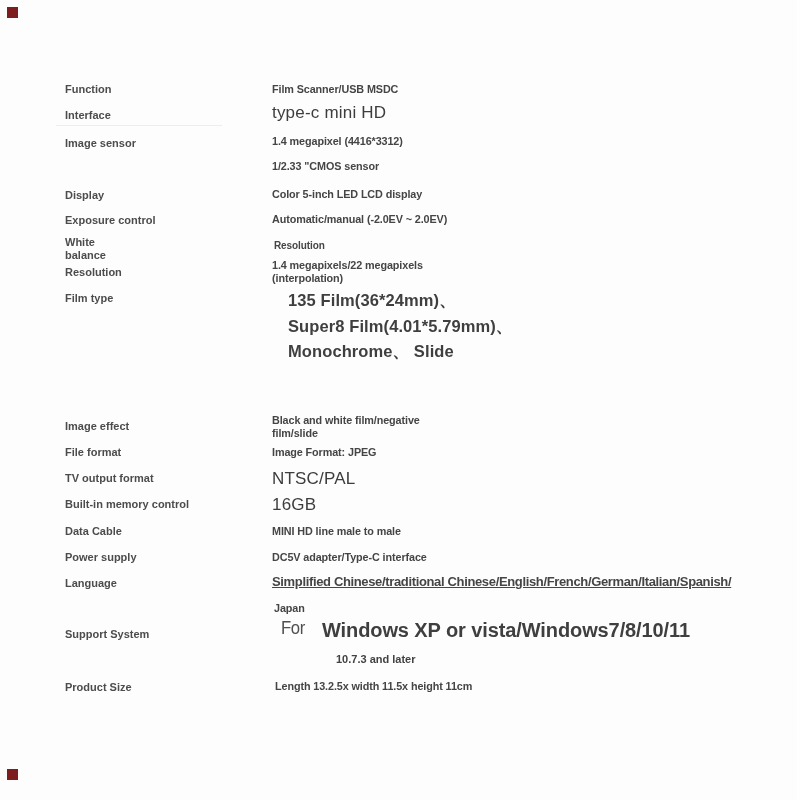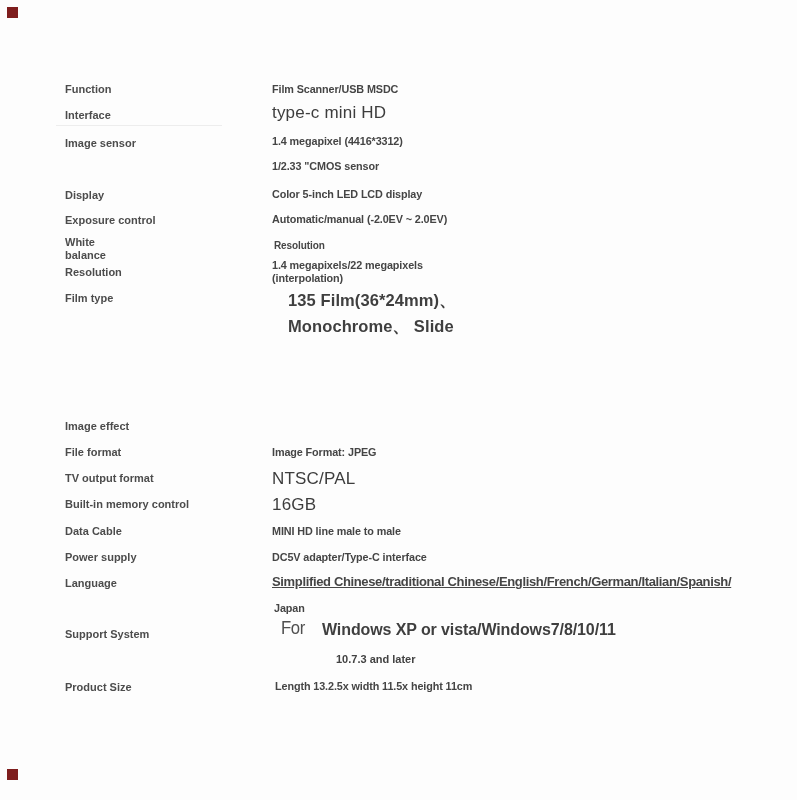--- a/index.html
+++ b/index.html
@@ -35,21 +35,21 @@
   }
   .film span{display:block;white-space:nowrap;}
   .for-prefix{
     position:absolute;left:281px;top:617px;
     font-size:19px;font-weight:400;line-height:22px;color:#4f4f4f;
     letter-spacing:-0.5px;transform:scaleX(0.88);transform-origin:left top;
     white-space:nowrap;
   }
   .sup-main{
     position:absolute;left:322px;top:620px;
-    font-size:16px;font-weight:700;line-height:20px;color:#3f3f3f;
+    font-size:20px;font-weight:700;line-height:20px;color:#3f3f3f;
     letter-spacing:-0.1px;white-space:nowrap;
   }
   .sup-note{
     position:absolute;left:336px;top:653px;
     font-size:11px;font-weight:700;line-height:13px;color:#424242;
     white-space:nowrap;
   }
 </style>
 </head>
 <body>
@@ -81,24 +81,29 @@
 
   <div class="lbl" style="top:266px">Resolution</div>
   <div class="sm" style="top:259px">
     <span>1.4 megapixels/22 megapixels</span>
     <span>(interpolation)</span>
   </div>
 
   <div class="lbl" style="top:292px">Film type</div>
   <div class="film">
     <span>135 Film(36*24mm)、</span>
+    <span>Super8 Film(4.01*5.79mm)、</span>
     <span>Monochrome、 Slide</span>
   </div>
 
   <div class="lbl" style="top:420px">Image effect</div>
+  <div class="sm" style="top:414px">
+    <span>Black and white film/negative</span>
+    <span>film/slide</span>
+  </div>
 
   <div class="lbl" style="top:446px">File format</div>
   <div class="sm" style="top:446px">Image Format: JPEG</div>
 
   <div class="lbl" style="top:472px">TV output format</div>
   <div class="lg" style="top:469px">NTSC/PAL</div>
 
   <div class="lbl" style="top:498px">Built-in memory control</div>
   <div class="lg" style="top:495px">16GB</div>
 

